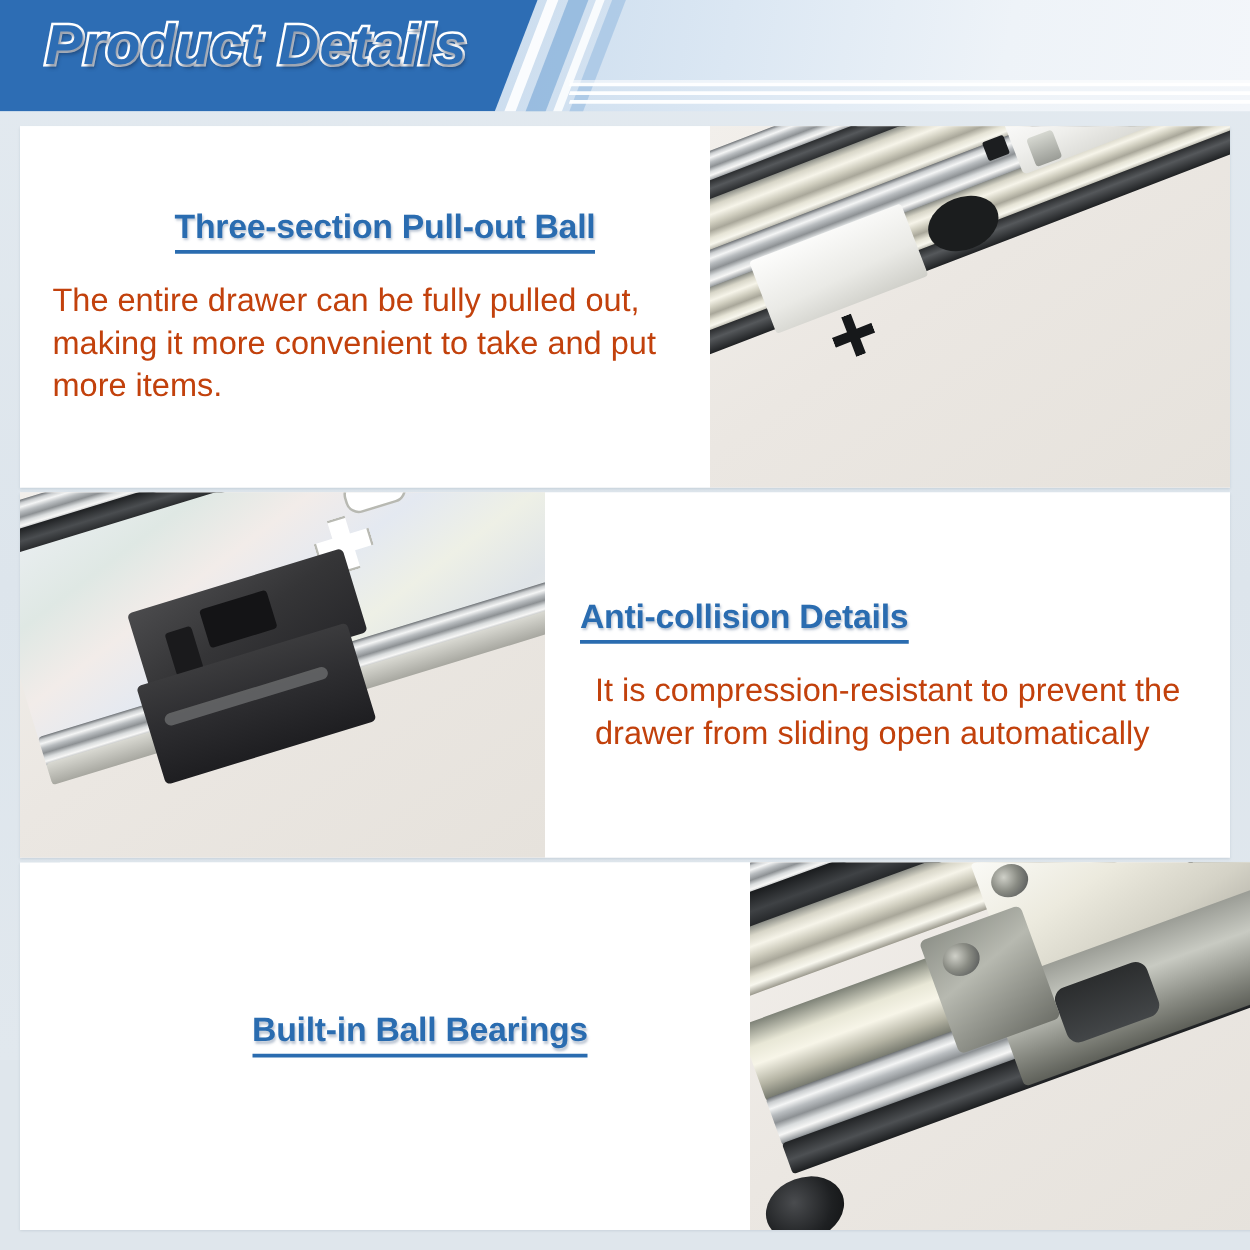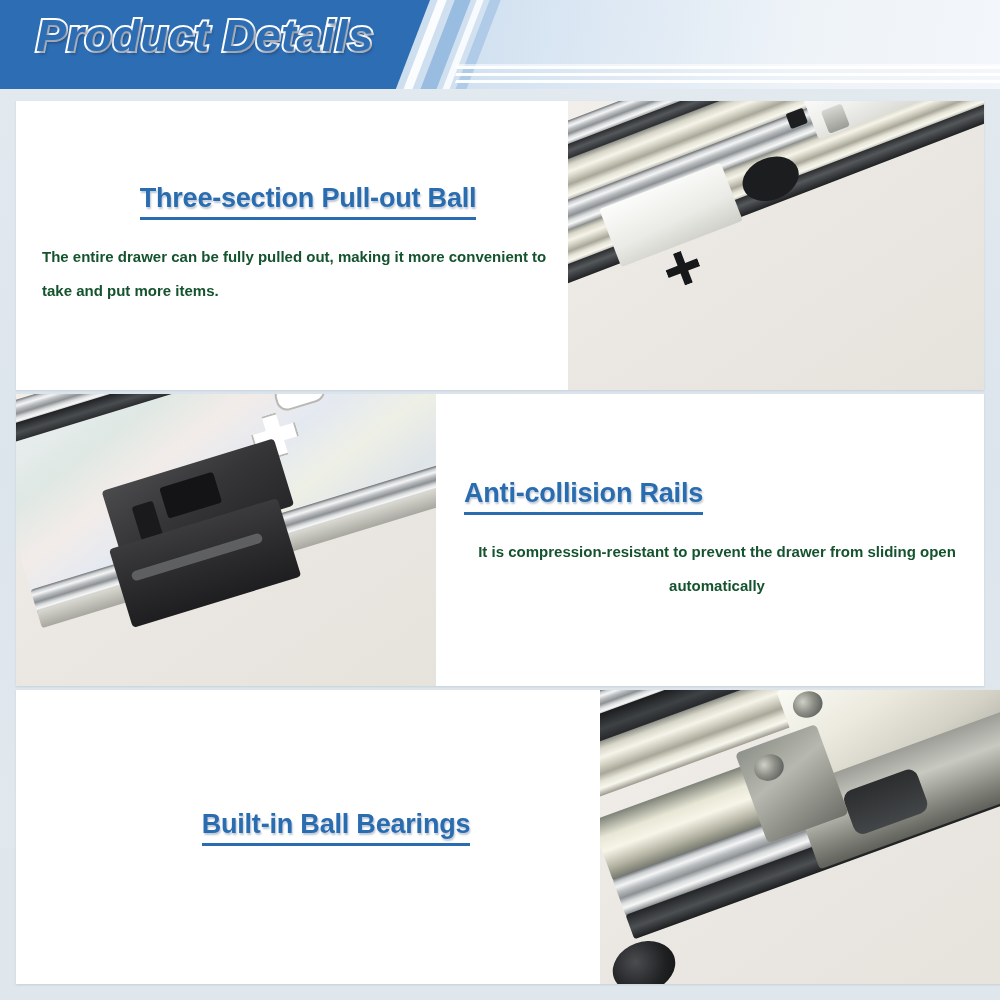--- a/index.html
+++ b/index.html
@@ -123,27 +123,26 @@
     border-bottom: 3px solid #2a6cb0;
     padding-bottom: 3px;
     margin-bottom: 20px;
     white-space: nowrap;
   }
   .row-1 .heading-wrap { text-align: center; padding-left: 20px; }
   .row-2 .heading-wrap { text-align: left; }
   .row-3 .heading-wrap { text-align: center; padding-left: 18px; }
 
   .body-text {
-    color: #14532d;
-    font-size: 15px;
+    color: #c2410c;
+    font-size: 26px;
     line-height: 34px;
-    font-weight: bold;
   }
   .row-1 .body-text { text-align: left; }
-  .row-2 .body-text { text-align: center; margin-left: 12px; }
+  .row-2 .body-text { text-align: left; margin-left: 12px; }
   .row-3 .body-text { text-align: right; }
 
   
   .photo {
     position: relative;
     overflow: hidden;
     background: #efece8;
   }
   .row-1 .photo { width: 416px; }
   .row-2 .photo { width: 420px; order: 1; }
@@ -431,21 +430,21 @@
         <div class="hole-sq"></div>
         <div class="tab"></div>
         <div class="cross"></div>
       </div>
     </div>
   </div>
 
   <div class="row row-2">
     <div class="text-pane">
       <div class="heading-wrap">
-        <div class="heading">Anti-collision Rails</div>
+        <div class="heading">Anti-collision Details</div>
       </div>
       <div class="body-text">It is compression-resistant to prevent the drawer from sliding open automatically</div>
     </div>
     <div class="photo r2">
       <div class="photo-bg"></div>
       <div class="plate">
         <div class="rail metal-a p-edge1"></div>
         <div class="rail p-edge2"></div>
         <div class="rail metal-irid p-face"></div>
         <div class="rail metal-a p-edge3"></div>

